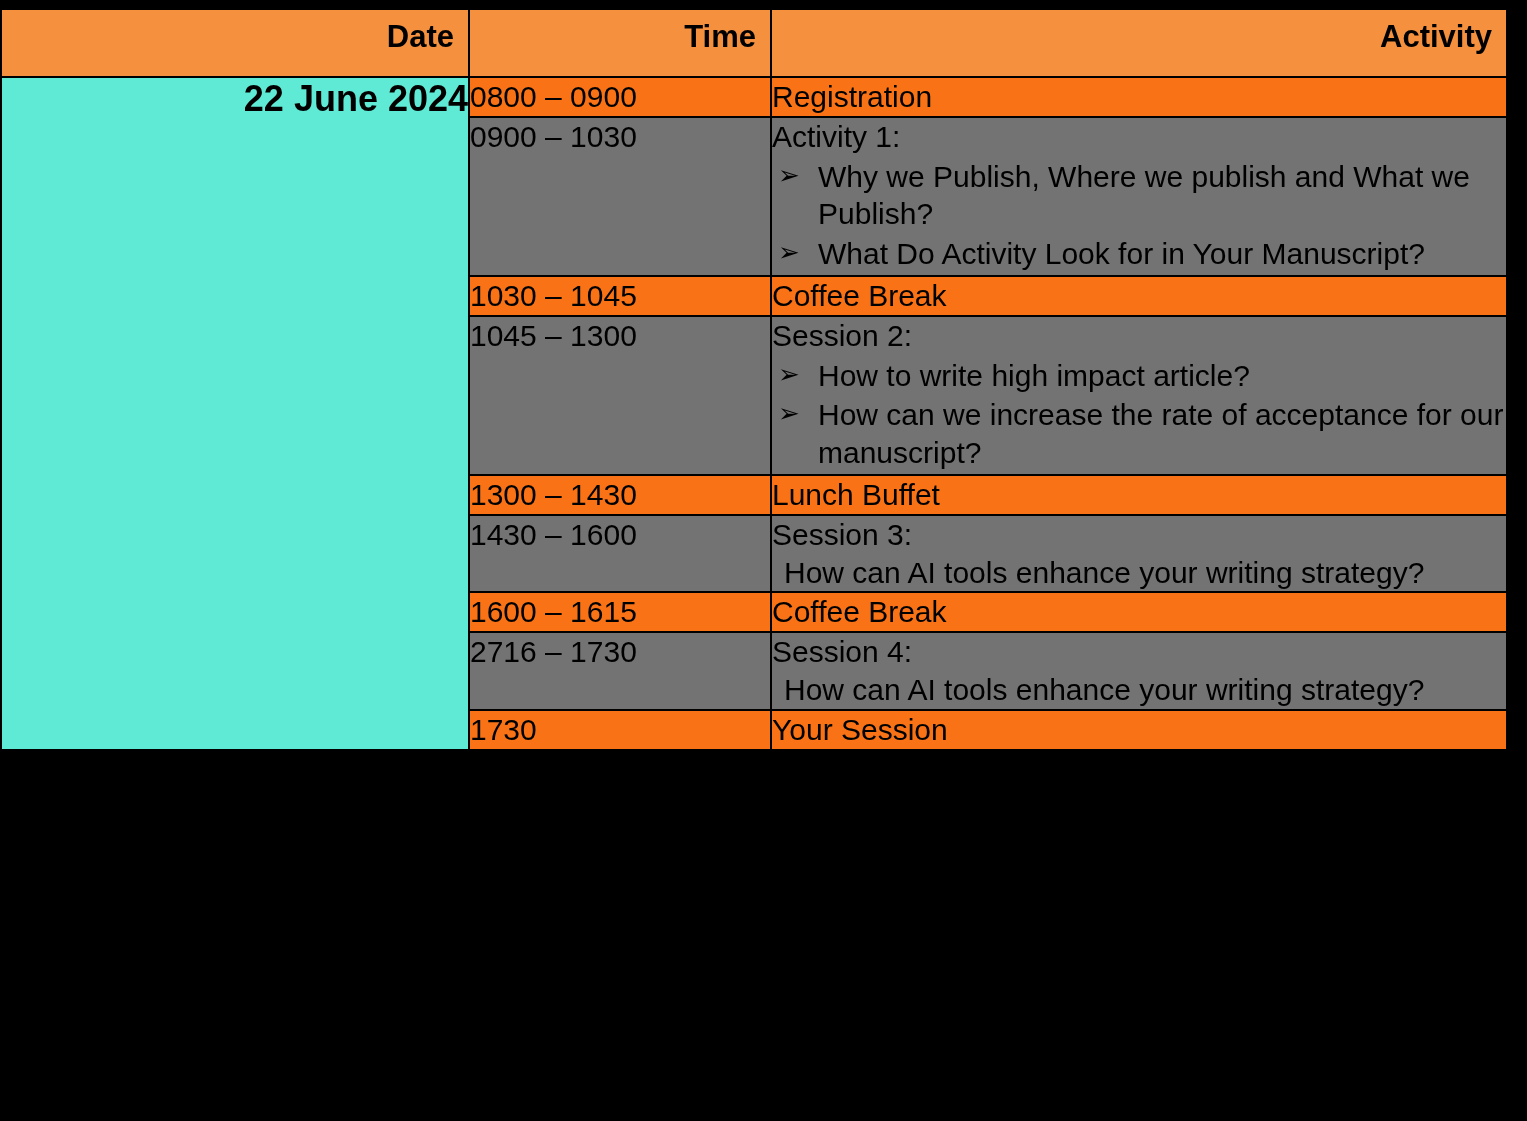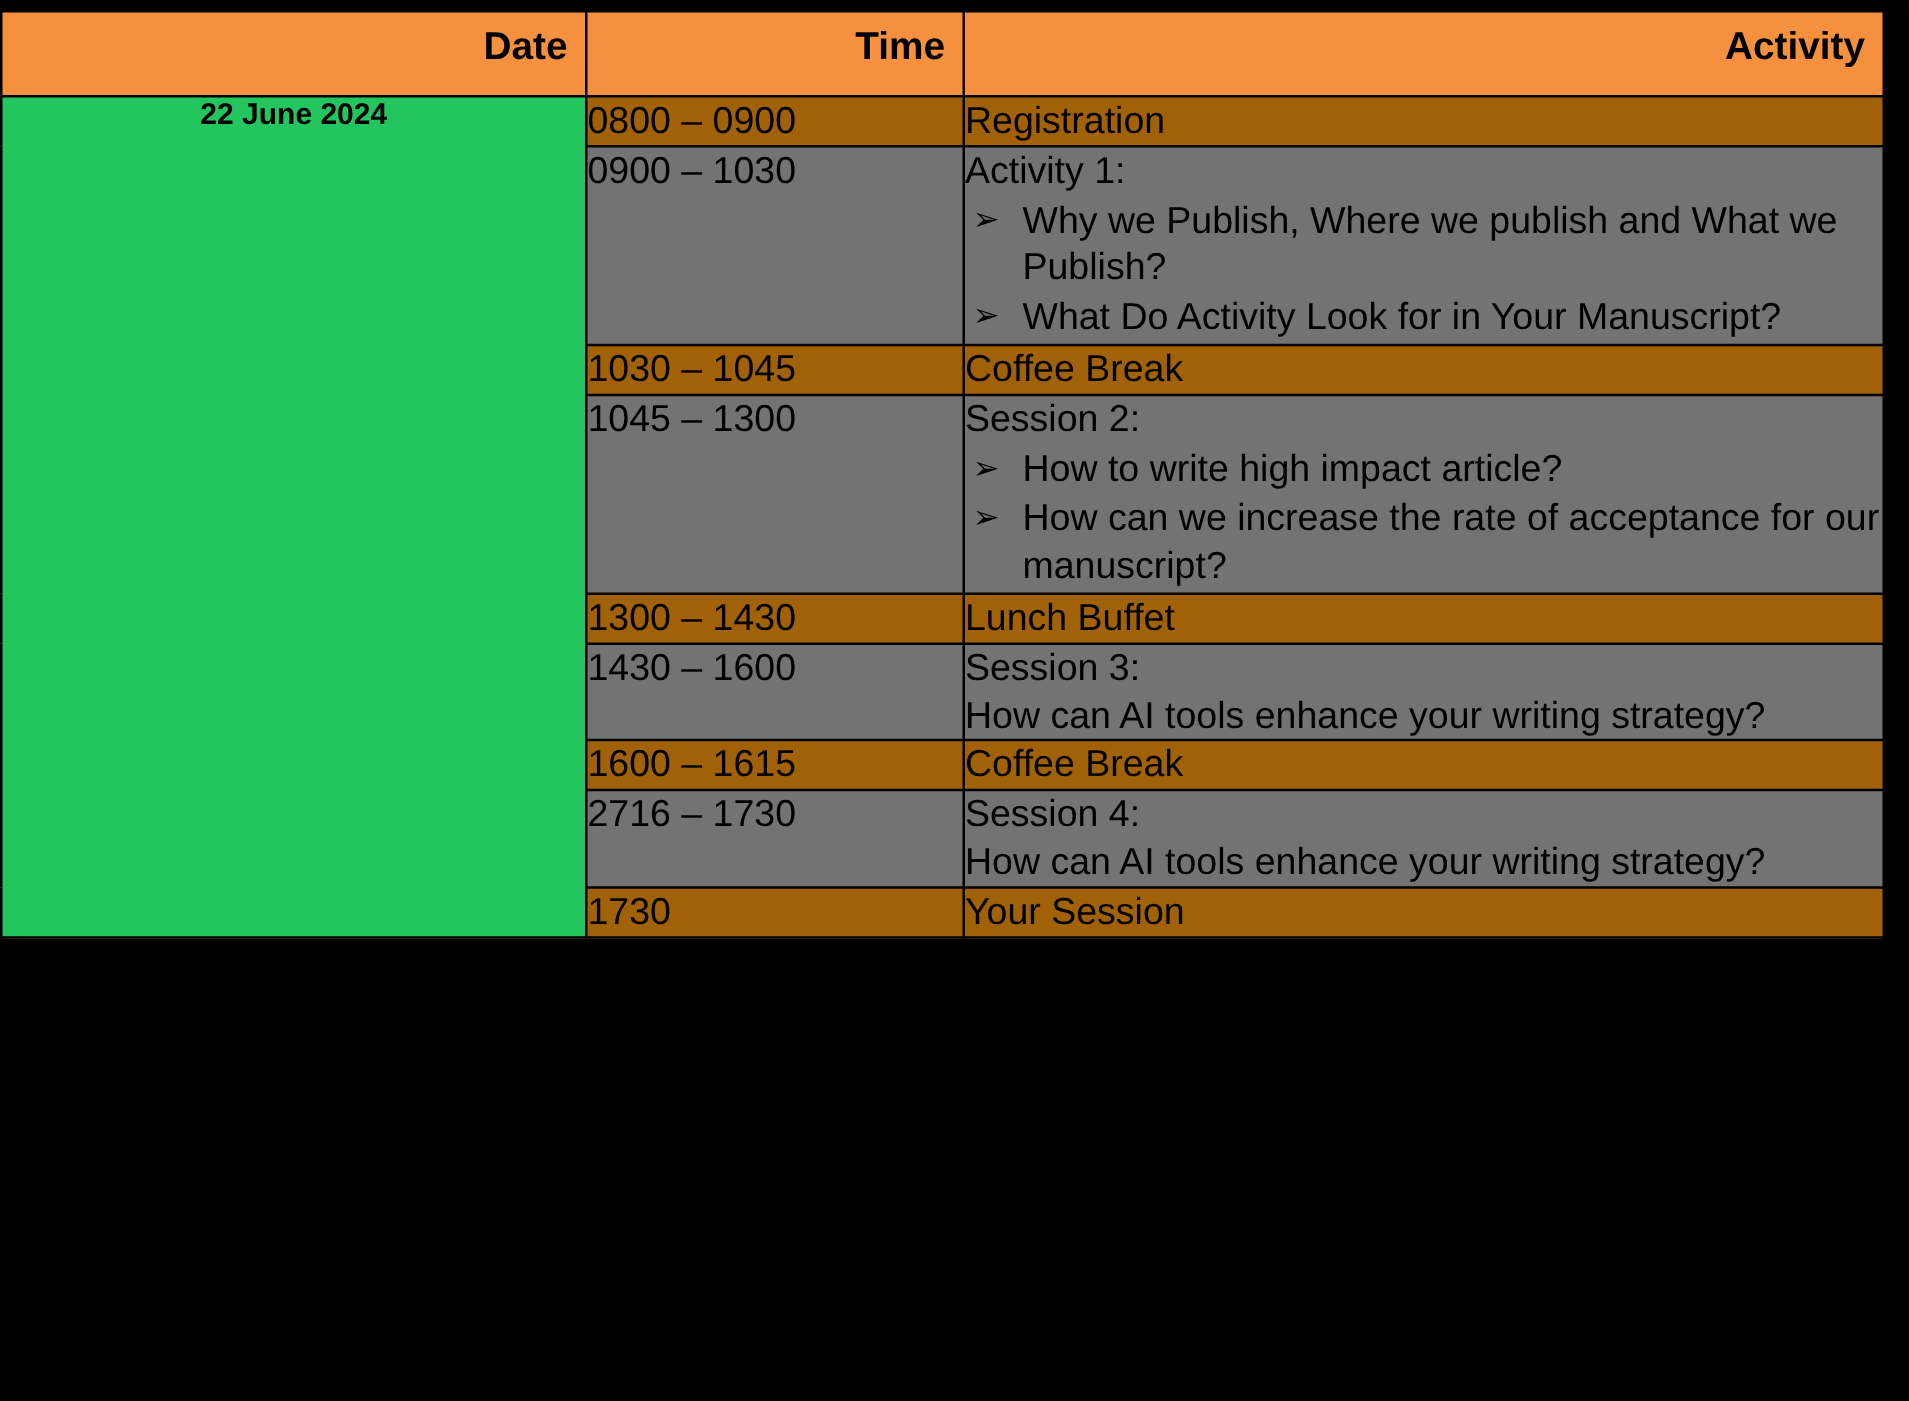--- a/index.html
+++ b/index.html
@@ -48,44 +48,44 @@
     font-size: 31px;
     font-weight: bold;
     line-height: 1.1;
     padding: 10px 14px 12px 18px;
     text-align: right;
     height: 44px;
   }
 
   
   td.date-cell {
-    background: #22c55e;
-    text-align: center;
+    background: #5eead4;
+    text-align: right;
     vertical-align: middle;
-    font-size: 24px;
+    font-size: 36px;
     font-weight: bold;
   }
 
   
   td.time {
     font-size: 30px;
     line-height: 1.25;
     padding: 6px 10px 10px 14px;
     white-space: nowrap;
   }
   td.activity {
     font-size: 30px;
     line-height: 1.26;
     padding: 6px 14px 10px 14px;
   }
 
   
   tr.break td.time,
   tr.break td.activity {
-    background: #a16207;
+    background: #f97316;
   }
   tr.session td.time,
   tr.session td.activity {
     background: #737373;
   }
 
   ul.bullets {
     list-style: none;
     margin: 2px 0 0 0;
     padding: 0;
@@ -99,20 +99,21 @@
   }
   ul.bullets li .arrow {
     position: absolute;
     left: 6px;
     top: 0;
     font-size: 26px;
     line-height: 1.35;
   }
   .sub-line {
     display: block;
+    margin-left: 12px;
   }
 
   
   .bottom-strip {
     position: absolute;
     left: 0;
     bottom: 0;
     width: 1527px;
     height: 14px;
     background: #000000;

